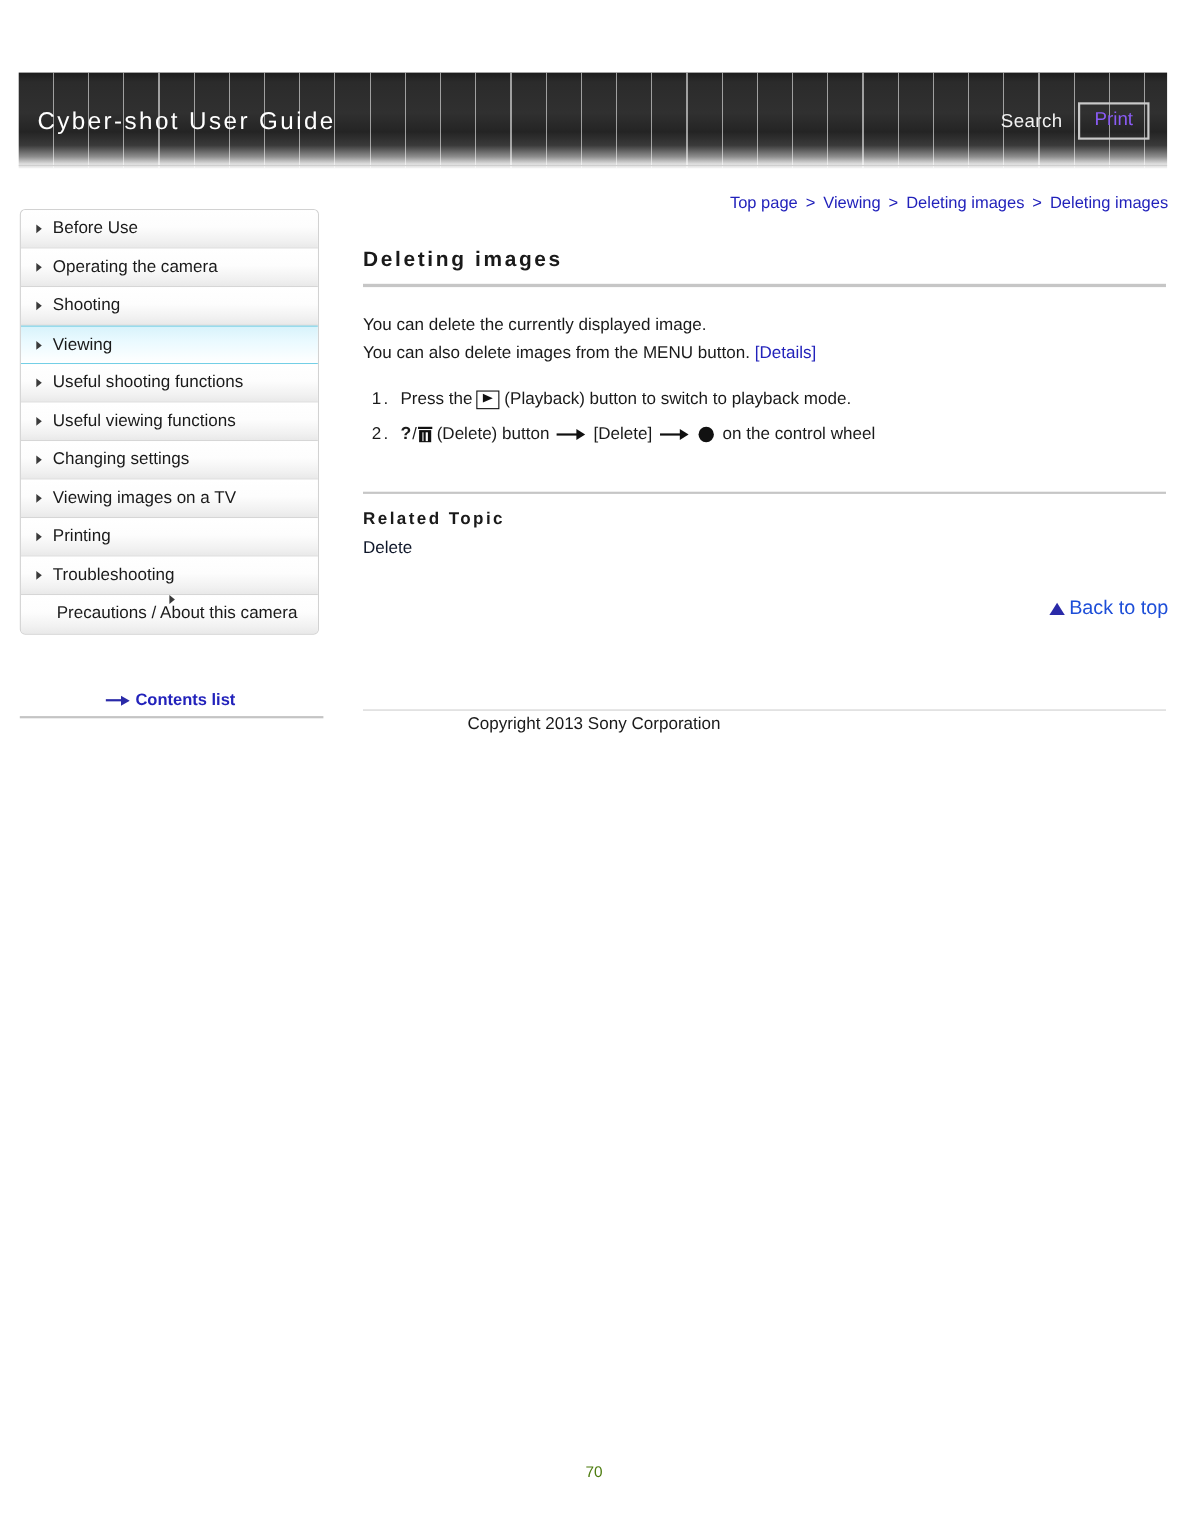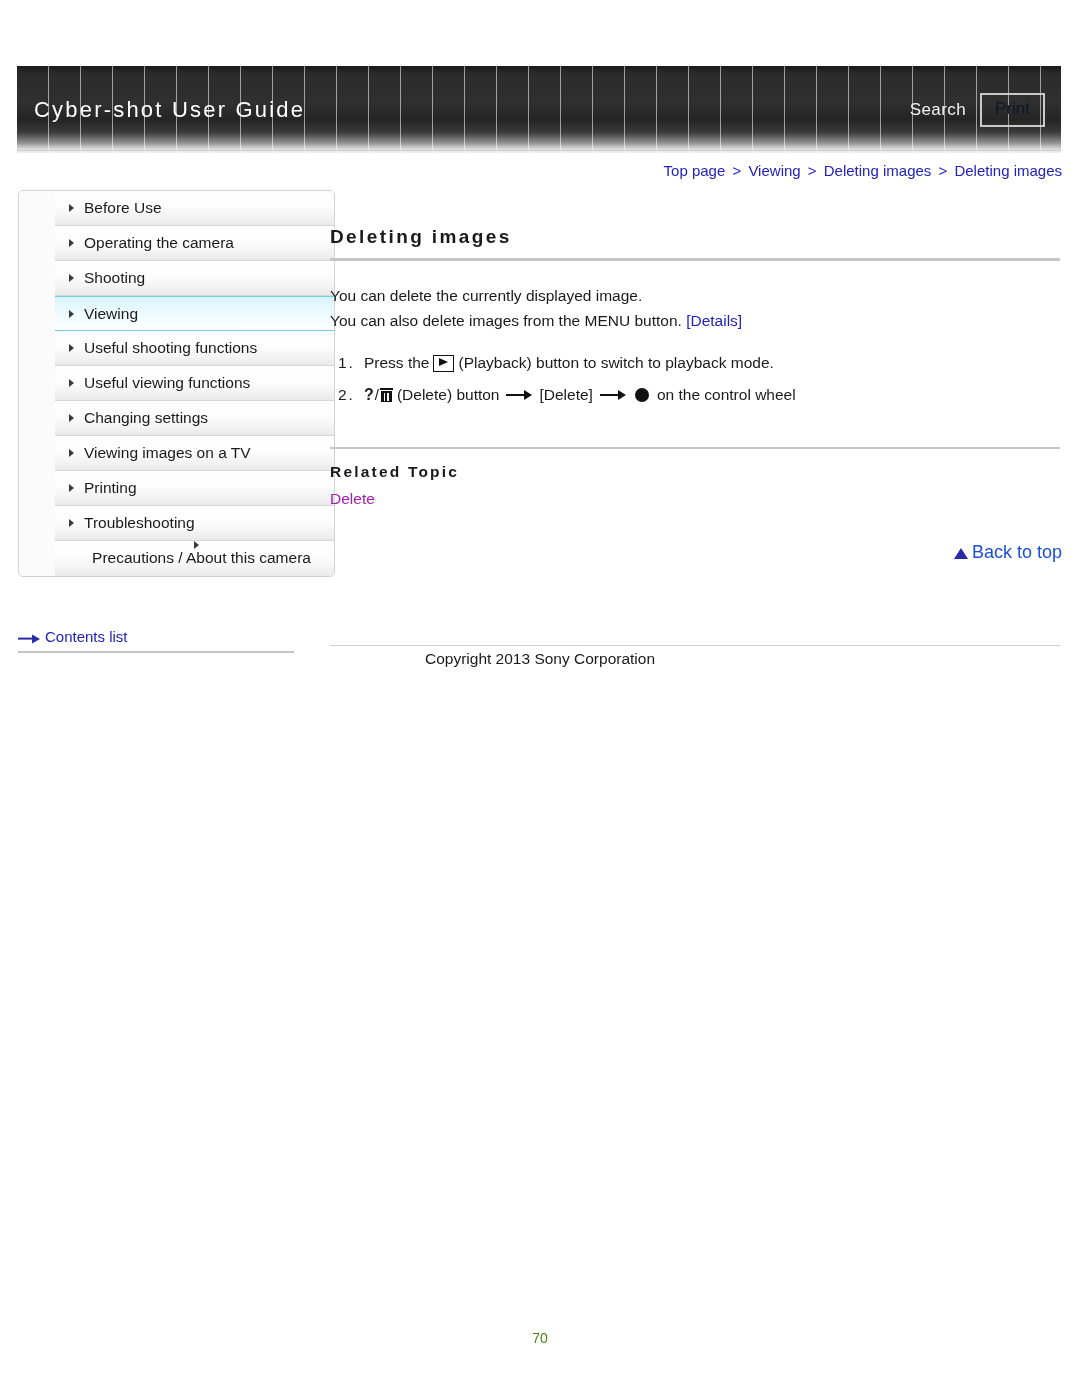--- a/index.html
+++ b/index.html
@@ -71,61 +71,60 @@
   }
   .search-link {
     color: #f2f2f2;
     font-size: 17px;
     letter-spacing: 0.4px;
     cursor: pointer;
     white-space: nowrap;
   }
   .print-btn {
     border: 2px solid #c9c9c9;
-    color: #0f172a;
+    color: #8b5cf6;
     font-size: 17px;
     padding: 4px 13px 6px 13px;
     background: transparent;
     cursor: pointer;
     white-space: nowrap;
     font-family: "Liberation Sans", sans-serif;
   }
   .header-underline {
     position: absolute;
     left: 17px;
     top: 150px;
     width: 1044px;
     height: 1px;
     background: #cfcfcf;
   }
 
   
   .breadcrumb {
     position: absolute;
     right: 18px;
-    top: 162px;
+    top: 176px;
     font-size: 15px;
     color: #2222bb;
     white-space: nowrap;
   }
   .breadcrumb .crumb { cursor: pointer; }
   .breadcrumb .sep { color: #2222bb; margin: 0 3px; }
 
   
   .sidebar {
     position: absolute;
     left: 18px;
     top: 190px;
-    width: 317px;
+    width: 272px;
     border: 1px solid #d2d2d2;
     border-radius: 5px;
     background: #fbfbfb;
     box-sizing: border-box;
     overflow: hidden;
-    padding-left: 36px;
   }
   .nav-item {
     position: relative;
     height: 35px;
     display: flex;
     align-items: center;
     padding-left: 14px;
     box-sizing: border-box;
     font-size: 15.5px;
     color: #1a1a1a;
@@ -148,25 +147,26 @@
     border-bottom: 4px solid transparent;
     margin-right: 10px;
     flex: none;
   }
 
   .contents-list {
     position: absolute;
     left: 18px;
     top: 628px;
     width: 274px;
-    text-align: left;
+    text-align: center;
     font-size: 15px;
     color: #2222bb;
     cursor: pointer;
     white-space: nowrap;
+    font-weight: bold;
   }
   .contents-list .arrow {
     display: inline-block;
     vertical-align: middle;
     margin-right: 5px;
   }
   .sidebar-rule {
     position: absolute;
     left: 18px;
     top: 651px;
@@ -329,21 +329,21 @@
   }
   .section-title {
     font-size: 15.5px;
     font-weight: bold;
     letter-spacing: 2.2px;
     color: #1a1a1a;
     margin-bottom: 9px;
   }
   .related-link {
     font-size: 15.5px;
-    color: #a21caf;
+    color: #0f172a;
     cursor: pointer;
     display: inline-block;
   }
 
   .back-to-top {
     position: absolute;
     right: 18px;
     top: 542px;
     font-size: 18px;
     color: #1d4ed8;

